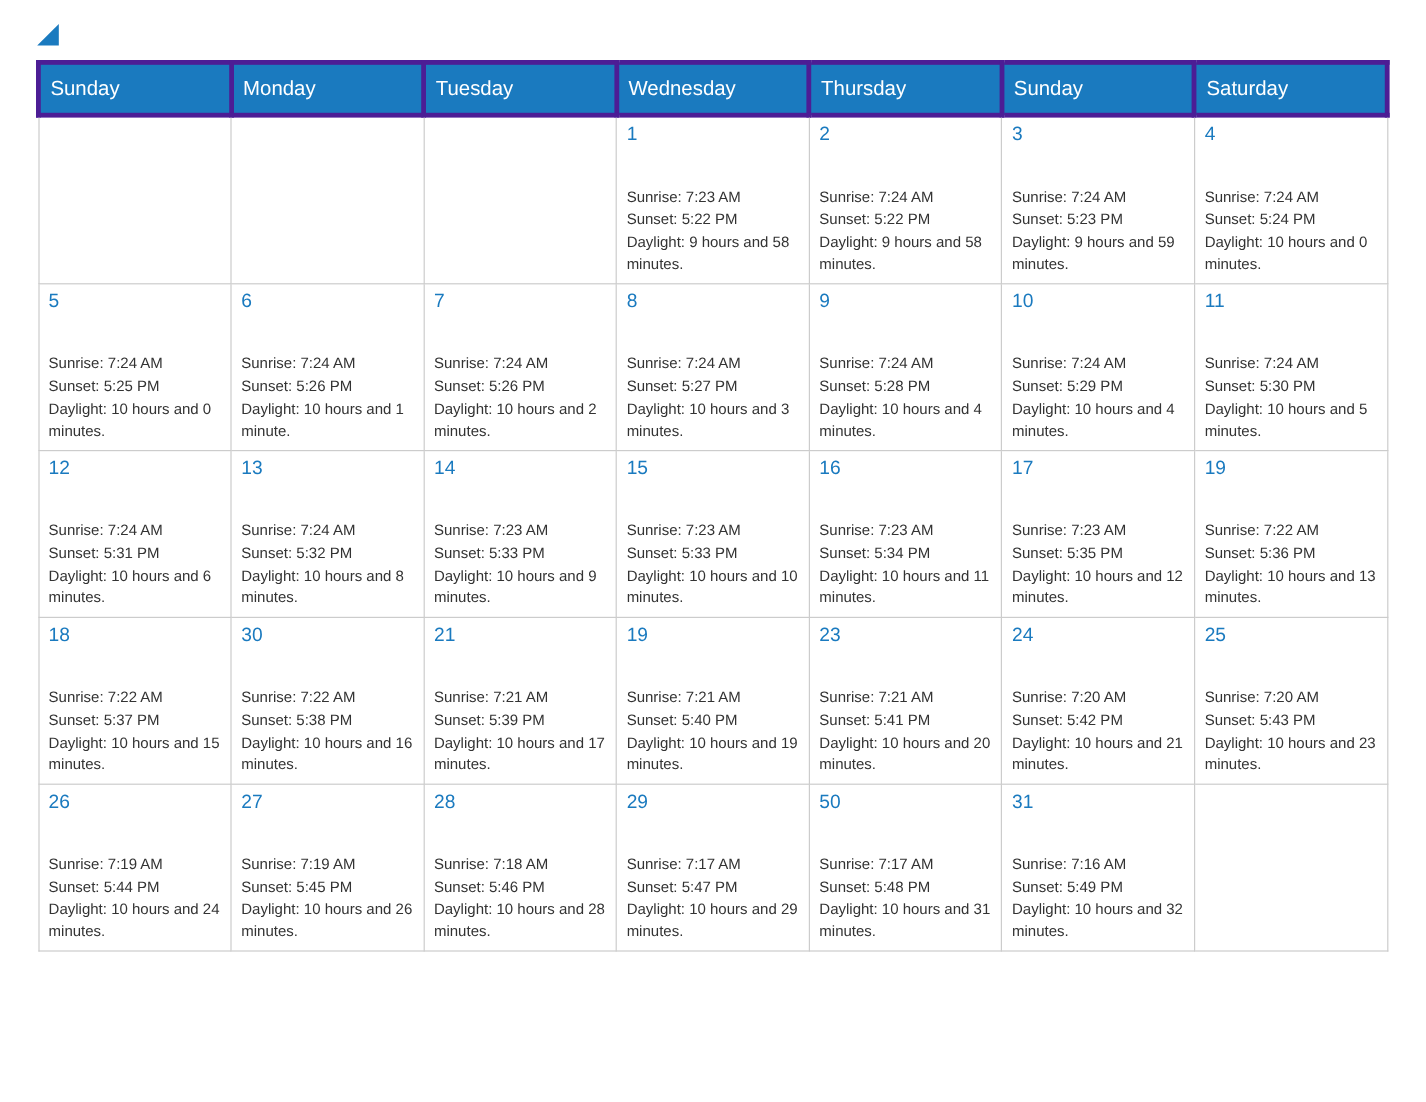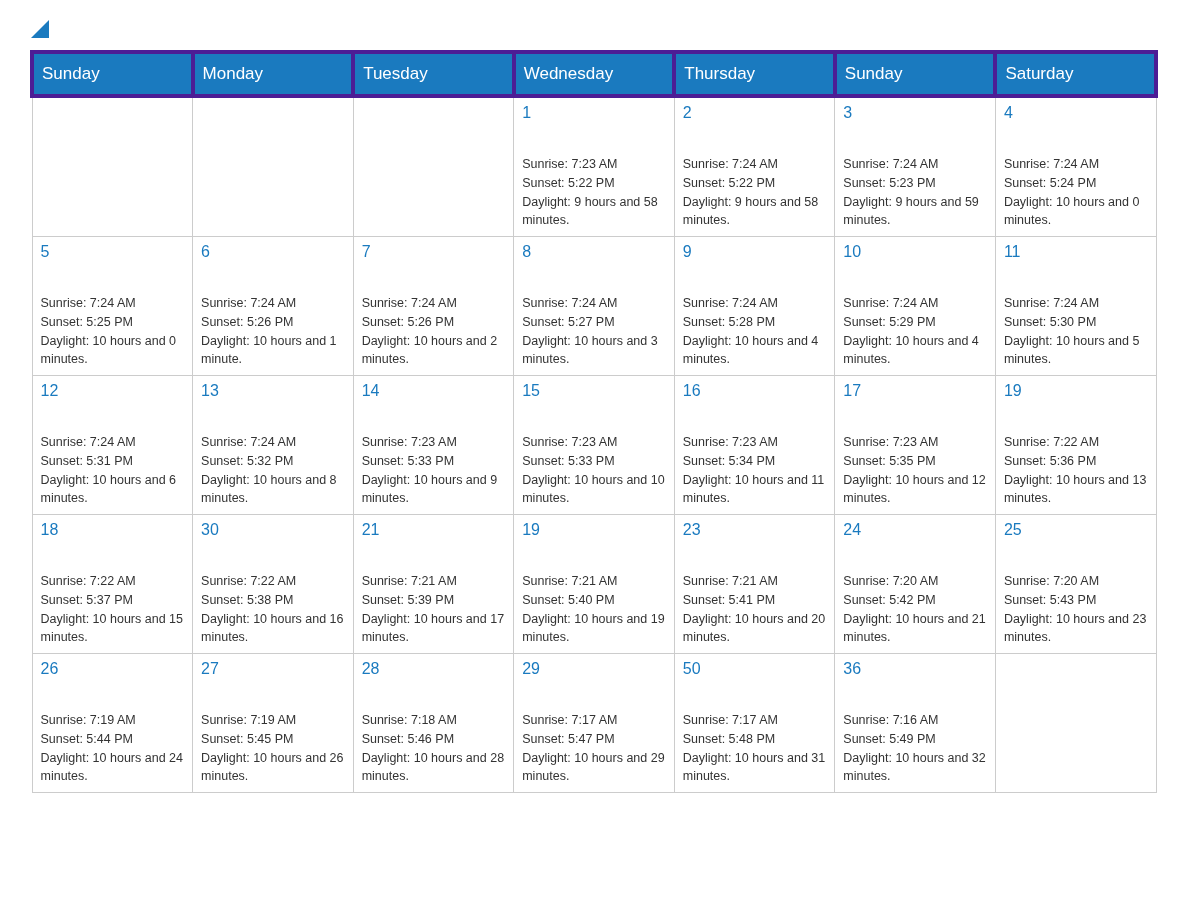--- a/index.html
+++ b/index.html
@@ -256,19 +256,19 @@
         </td>
         <td>
           <span class="day-number">29</span>
           <div class="day-info">Sunrise: 7:17 AM<br>Sunset: 5:47 PM<br>Daylight: 10 hours and 29 minutes.</div>
         </td>
         <td>
           <span class="day-number">50</span>
           <div class="day-info">Sunrise: 7:17 AM<br>Sunset: 5:48 PM<br>Daylight: 10 hours and 31 minutes.</div>
         </td>
         <td>
-          <span class="day-number">36</span>
+          <span class="day-number">31</span>
           <div class="day-info">Sunrise: 7:16 AM<br>Sunset: 5:49 PM<br>Daylight: 10 hours and 32 minutes.</div>
         </td>
         <td class="empty-cell"></td>
       </tr>
     </tbody>
 </table>
 
 </body></html>

